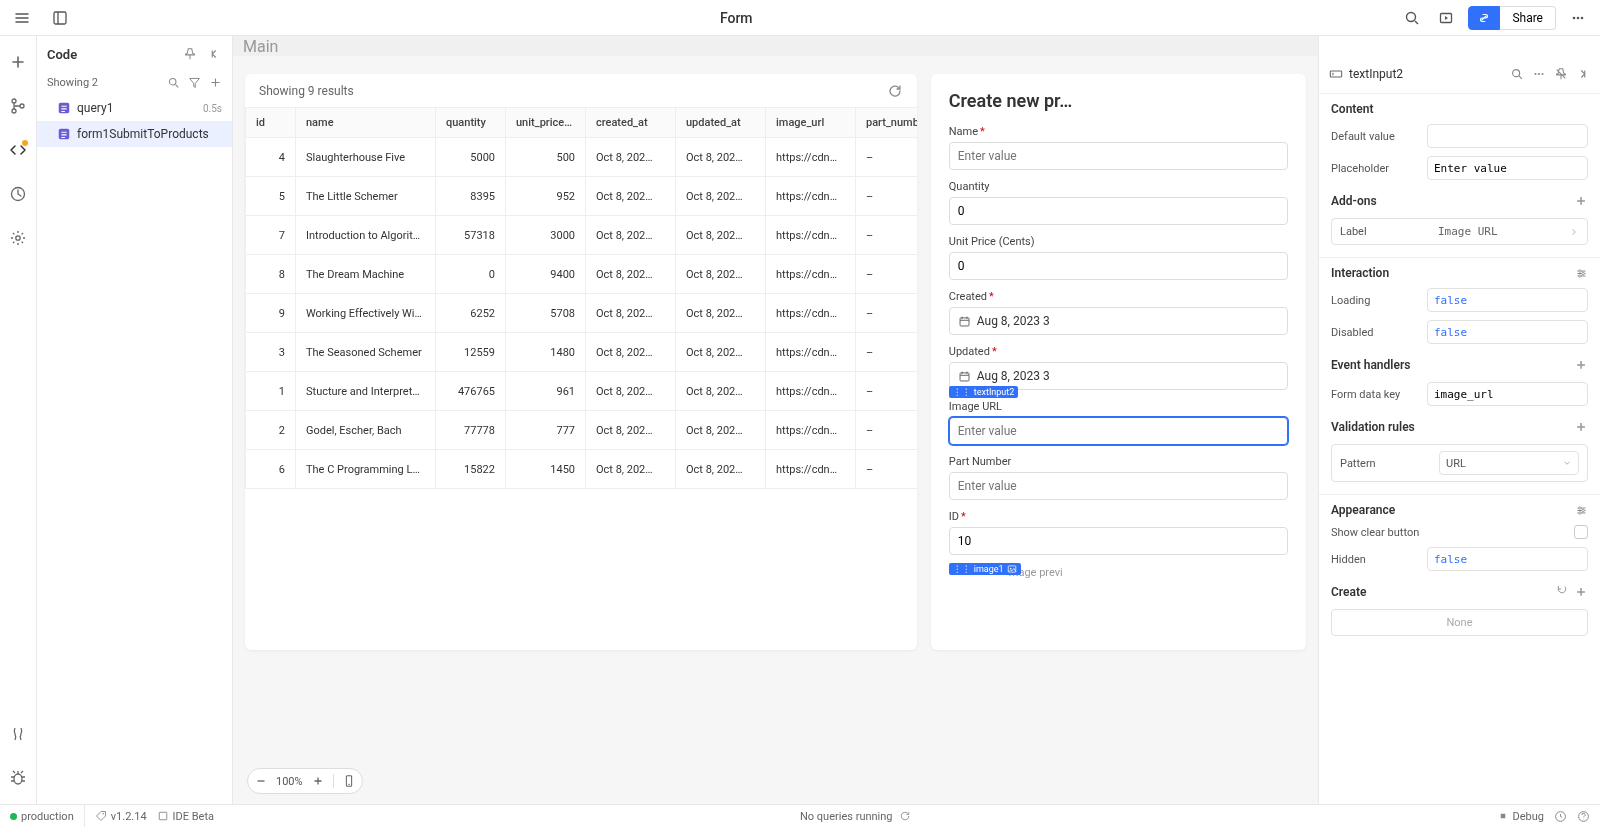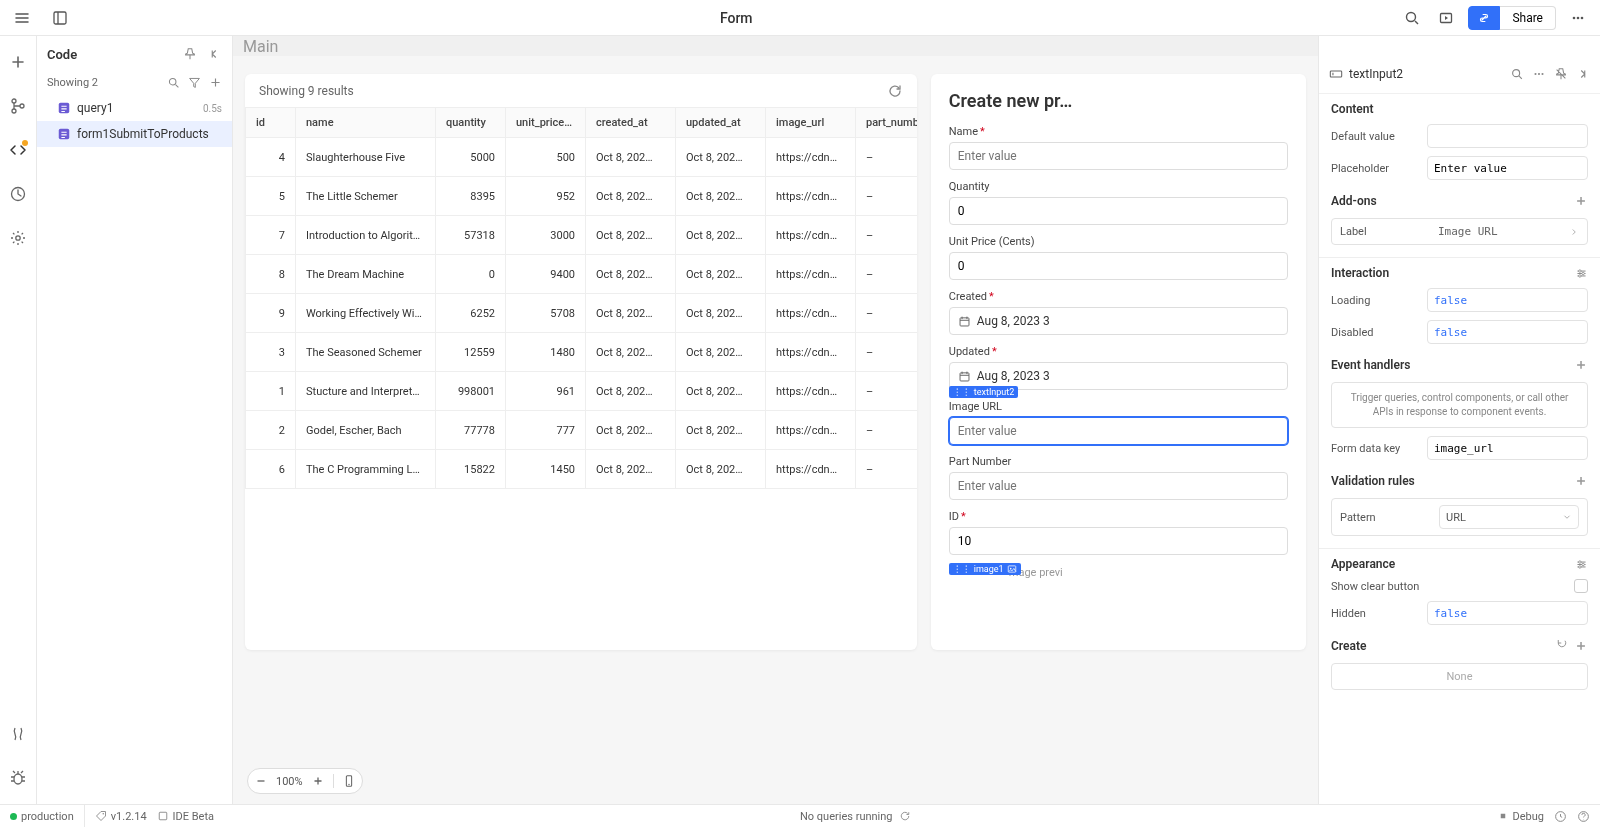--- a/index.html
+++ b/index.html
@@ -320,21 +320,21 @@
                   <td class="num">12559</td>
                   <td class="num">1480</td>
                   <td>Oct 8, 202…</td>
                   <td>Oct 8, 202…</td>
                   <td>https://cdn…</td>
                   <td>–</td>
                 </tr>
                 <tr>
                   <td class="num">1</td>
                   <td>Stucture and Interpret…</td>
-                  <td class="num">998001</td>
+                  <td class="num">476765</td>
                   <td class="num">961</td>
                   <td>Oct 8, 202…</td>
                   <td>Oct 8, 202…</td>
                   <td>https://cdn…</td>
                   <td>–</td>
                 </tr>
                 <tr>
                   <td class="num">2</td>
                   <td>Godel, Escher, Bach</td>
                   <td class="num">77778</td>
@@ -553,21 +553,20 @@
       </div>
     <div class="rp-row">
         <span class="rp-row-label">Disabled</span>
         <input class="rp-input mono" value="false" style="">
       </div>
 
     <div class="rp-section-title">
         <span>Event handlers</span>
         <span class="plus-icon">＋</span>
       </div>
-    <div class="rp-hint">Trigger queries, control components, or call other APIs in response to component events.</div>
 
     <div class="rp-row">
         <span class="rp-row-label">Form data key</span>
         <input class="rp-input" style="font-family: monospace;" value="image_url">
       </div>
 
     <div class="rp-section-title">
         <span>Validation rules</span>
         <span class="plus-icon">＋</span>
       </div>

